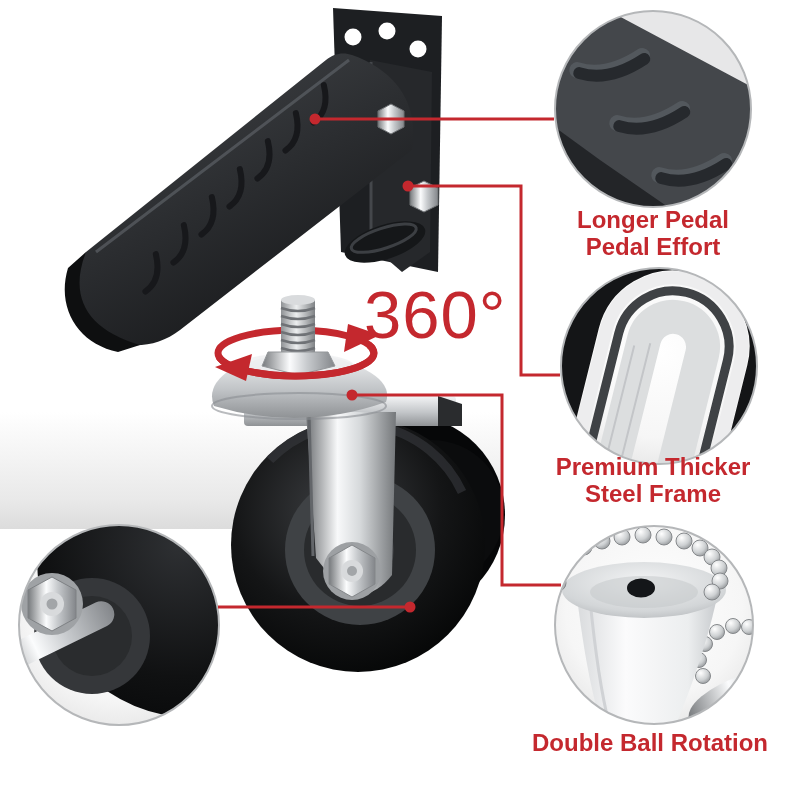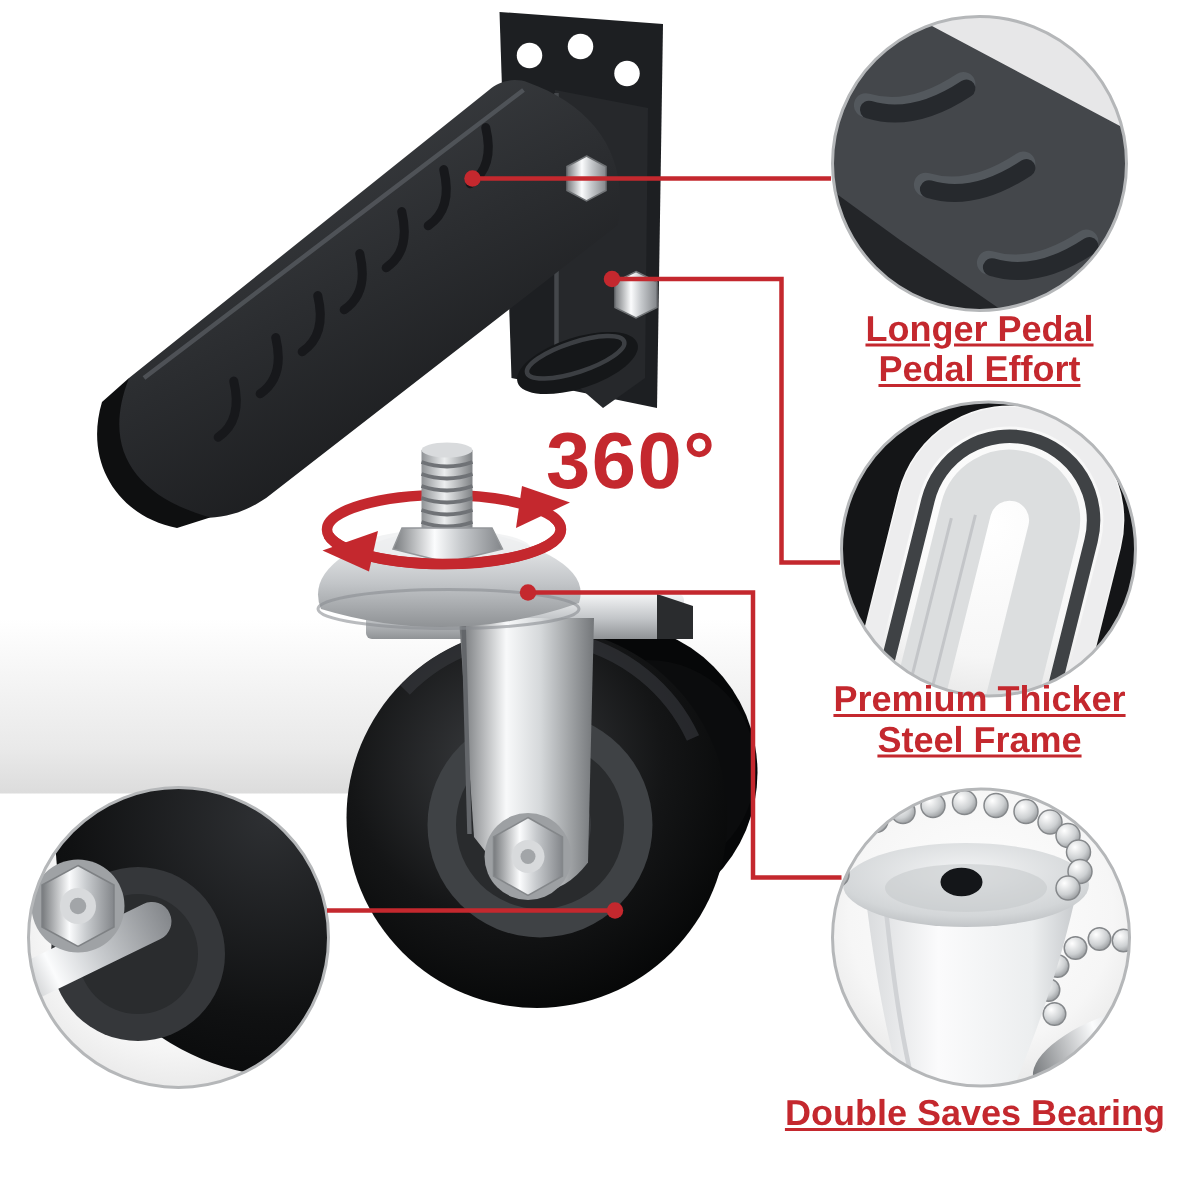--- a/index.html
+++ b/index.html
@@ -4,26 +4,25 @@
 <style>
   html,body{margin:0;padding:0;background:#fff;}
   #stage{
     position:relative;width:800px;height:800px;background:#ffffff;overflow:hidden;
     font-family:"Liberation Sans",sans-serif;
   }
   #artwork{position:absolute;left:0;top:0;}
   .label{
     position:absolute;color:#c4282e;font-weight:700;font-size:24px;line-height:27px;
     letter-spacing:0px;
-    text-decoration:underline;
   }
   .label.center{text-align:center;}
   .badge360{
-    position:absolute;left:364px;top:281px;color:#c4282e;font-weight:700;
-    font-size:53px;line-height:1;letter-spacing:1px;
+    position:absolute;left:364px;top:281px;color:#c4282e;font-weight:400;
+    font-size:67px;line-height:1;letter-spacing:1px;
   }
 </style>
 </head>
 <body>
 
 <div id="stage">
 
 <svg id="artwork" width="800" height="800" viewBox="0 0 800 800">
   <defs>
     <radialGradient id="bubbleBg" cx="50%" cy="42%" r="62%">
@@ -313,17 +312,17 @@
   <div>Longer Pedal</div>
   <div>Pedal Effort</div>
 </div>
 
 <div class="label center" style="left:527px;top:453px;width:252px">
   <div>Premium Thicker</div>
   <div>Steel Frame</div>
 </div>
 
 <div class="label center" style="left:505px;top:729px;width:290px">
-  <div>Double Saves Bearing</div>
+  <div>Double Ball Rotation</div>
 </div>
 
 
 </div>
 
 </body></html>

